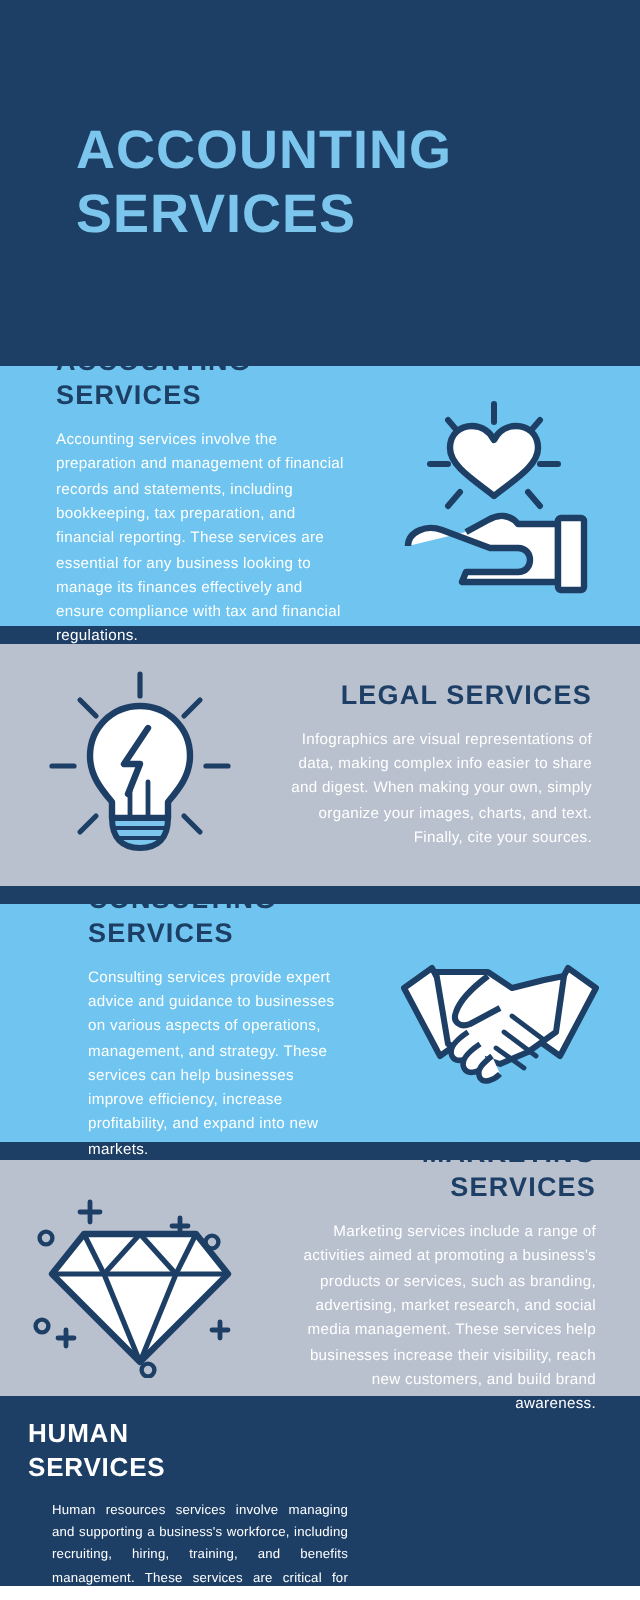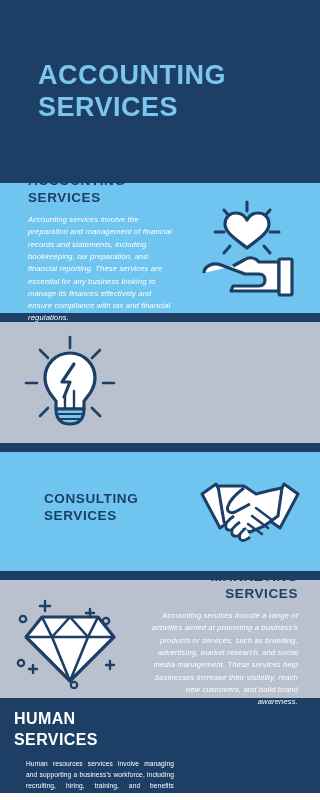--- a/index.html
+++ b/index.html
@@ -48,21 +48,20 @@
     line-height:1.25;
     letter-spacing:0.6px;
     text-transform:uppercase;
     margin-bottom:7px;
   }
   .body-white {
     color:#ffffff;
     font-size:7.6px;
     line-height:1.62;
     letter-spacing:0.15px;
-    font-style:italic;
   }
   .align-right { text-align:right; }
   .align-left { text-align:left; }
 
   
   #sec-accounting { height:130px; }
   #sec-accounting .txt-col { width:182px; padding:12px 6px 10px 28px; }
   #sec-accounting .icon-col { width:138px; }
 
   
@@ -77,21 +76,21 @@
 
   
   #sec-marketing { height:118px; }
   #sec-marketing .icon-col { width:140px; }
   #sec-marketing .txt-col { width:180px; padding:8px 22px 8px 4px; }
 
   
   #sec-hr { height:95px; padding:11px 26px 8px 14px; display:block; }
   #sec-hr .head-hr {
     color:#ffffff;
-    font-size:16px;
+    font-size:13px;
     font-weight:bold;
     line-height:1.3;
     letter-spacing:0.4px;
     text-transform:uppercase;
     text-align:justify;
     width:155px;
   }
   #sec-hr .head-hr span { display:inline-block; }
   #sec-hr .hr-line1 {
     display:flex; justify-content:space-between; width:152px;
@@ -167,30 +166,37 @@
           <line x1="39" y1="83" x2="65" y2="83"></line>
           <line x1="40" y1="88" x2="64" y2="88"></line>
         </g>
         <path d="M56 33 L44 51 L52 51 L46 66" fill="none" stroke="#1d3f66" stroke-width="3.2" stroke-linejoin="round" stroke-linecap="round"></path>
         <g stroke="#1d3f66" stroke-width="2.4" stroke-linecap="round">
           <line x1="47" y1="64" x2="47" y2="78"></line>
           <line x1="56" y1="60" x2="56" y2="78"></line>
         </g>
       </svg>
     </div>
+    <div class="txt-col">
+      <div class="head-navy align-right">
+        <div>LEGAL SERVICES</div>
+      </div>
+      <div class="body-white align-right">Infographics are visual representations of data, making complex info easier to share and digest. When making your own, simply organize your images, charts, and text. Finally, cite your sources.</div>
+    </div>
   </div>
 
   <div class="divider"></div>
 
   <div class="section sec-blue" id="sec-consulting">
     <div class="txt-col">
       <div class="head-navy align-left">
         <div>CONSULTING</div>
         <div>SERVICES</div>
       </div>
+      <div class="body-white align-left">Consulting services provide expert advice and guidance to businesses on various aspects of operations, management, and strategy. These services can help businesses improve efficiency, increase profitability, and expand into new markets.</div>
     </div>
     <div class="icon-col">
       <svg width="112" height="84" viewBox="0 0 112 84">
         <path d="M22 14 L8 24 L26 58 L40 48 Z" fill="#ffffff" stroke="#1d3f66" stroke-width="3" stroke-linejoin="round"></path>
         <path d="M90 14 L104 24 L86 58 L72 48 Z" fill="#ffffff" stroke="#1d3f66" stroke-width="3" stroke-linejoin="round"></path>
         <path d="M24 16 L50 16 L62 24 L78 20 L88 18 L84 46 L70 56 L56 62 L44 58 L30 52 Z" fill="#ffffff" stroke="#1d3f66" stroke-width="3" stroke-linejoin="round"></path>
         <path d="M50 18 C42 24 36 30 34 36 C32 41 36 44 41 42 L56 34" fill="#ffffff" stroke="#1d3f66" stroke-width="3" stroke-linejoin="round"></path>
         <g fill="#ffffff" stroke="#1d3f66" stroke-width="2.8" stroke-linejoin="round">
           <path d="M40 46 C34 50 30 54 32 58 C34 62 40 60 44 56"></path>
           <path d="M46 52 C40 56 36 60 38 64 C40 68 46 66 50 62"></path>
@@ -234,21 +240,21 @@
           <circle cx="7" cy="74" r="3.2"></circle>
           <circle cx="60" cy="96" r="3.2"></circle>
         </g>
       </svg>
     </div>
     <div class="txt-col">
       <div class="head-navy align-right">
         <div>MARKETING</div>
         <div>SERVICES</div>
       </div>
-      <div class="body-white align-right">Accounting services include a range of activities aimed at promoting a business's products or services, such as branding, advertising, market research, and social media management. These services help businesses increase their visibility, reach new customers, and build brand awareness.</div>
+      <div class="body-white align-right">Marketing services include a range of activities aimed at promoting a business's products or services, such as branding, advertising, market research, and social media management. These services help businesses increase their visibility, reach new customers, and build brand awareness.</div>
     </div>
   </div>
 
   <div class="sec-navy" id="sec-hr">
     <div class="head-hr">
       <div class="hr-line1">
         <span>HUMAN</span>
       </div>
       <div>SERVICES</div>
     </div>

